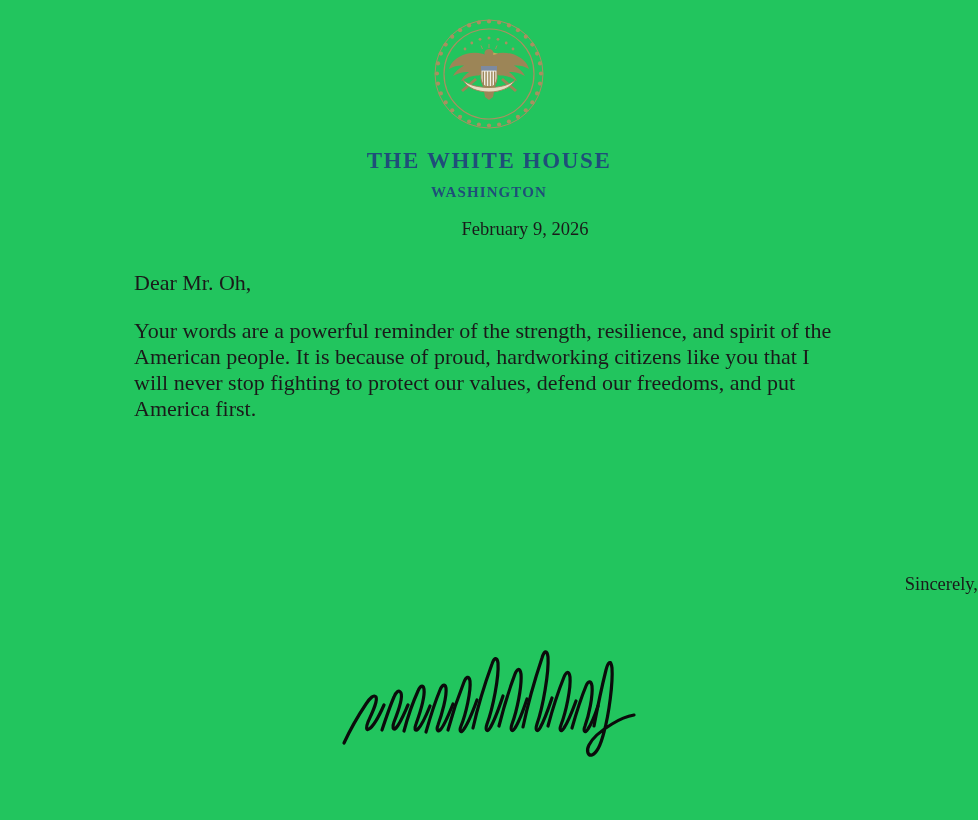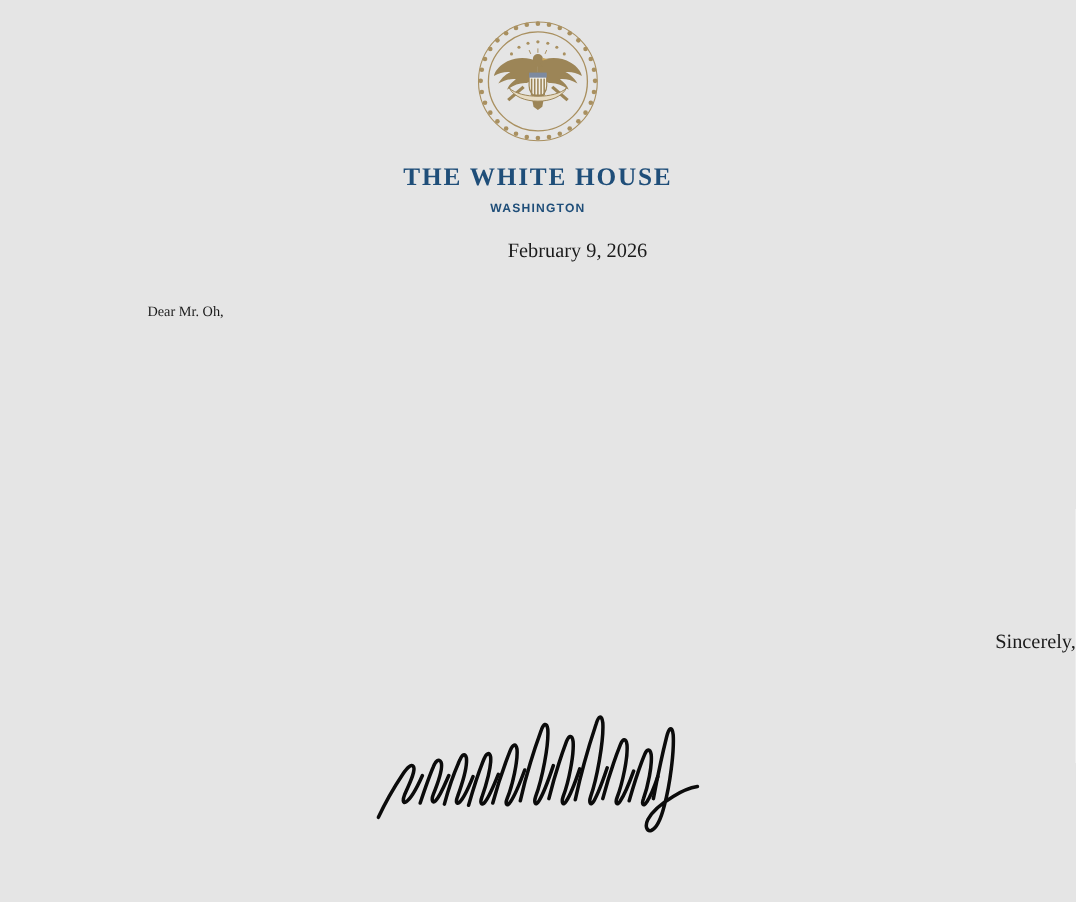--- a/index.html
+++ b/index.html
@@ -11,21 +11,21 @@
     width: 978px;
     height: 820px;
     font-family: "Liberation Serif", serif;
     color: #1a1a1a;
     overflow: hidden;
   }
   .page {
     position: relative;
     width: 978px;
     height: 820px;
-    background: #e5e5e5;
+    background: #22c55e;
   }
 
   
   .seal-wrap {
     position: absolute;
     top: 18px;
     left: 0;
     width: 978px;
     text-align: center;
   }
@@ -48,23 +48,23 @@
   .wh-title {
     font-family: "Liberation Serif", serif;
     font-weight: bold;
     font-size: 23px;
     letter-spacing: 1.6px;
     color: #1f4e79;
     line-height: 1.1;
   }
   .wh-sub {
     margin-top: 11px;
-    font-family: Liberation Sans, sans-serif;
+    font-family: Liberation Serif, serif;
     font-weight: bold;
-    font-size: 11px;
+    font-size: 15px;
     letter-spacing: 1.1px;
     color: #1f4e79;
   }
 
   
   .date-line {
     position: absolute;
     top: 219px;
     left: 0;
     width: 978px;
@@ -73,21 +73,21 @@
     color: #1a1a1a;
     margin-left: 36px;
   }
 
   
   .letter-body {
     position: absolute;
     top: 270px;
     left: 134px;
     width: 712px;
-    font-size: 13px;
+    font-size: 22px;
     line-height: 26px;
     color: #1a1a1a;
   }
   .salutation { margin: 0 0 22px 0; }
   .para { margin: 0 0 22px 0; text-align: left; }
   .para.last { margin-bottom: 0; }
 
   
   .closing {
     position: absolute;
@@ -209,20 +209,21 @@
 
   <div class="letterhead">
     <div class="wh-title">THE WHITE HOUSE</div>
     <div class="wh-sub">WASHINGTON</div>
   </div>
 
   <div class="date-line">February 9, 2026</div>
 
   <div class="letter-body">
     <p class="salutation">Dear Mr. Oh,</p>
+    <p class="para">Your words are a powerful reminder of the strength, resilience, and spirit of the American people.  It is because of proud, hardworking citizens like you that I will never stop fighting to protect our values, defend our freedoms, and put America first.</p>
   </div>
 
   <div class="closing">
     <span class="inner">Sincerely,</span>
   </div>
 
   <div class="signature">
     <svg width="320" height="160" viewBox="0 0 320 160" xmlns="http://www.w3.org/2000/svg">
       <g fill="none" stroke="#0b0b0b" stroke-width="3.2" stroke-linecap="round" stroke-linejoin="round">
         <path d="M14 145 C20 132 28 118 36 106 C40 100 44 96 46 99 C48 103 42 115 38 124 C36 129 36 133 39 131 C44 128 50 116 54 107"></path>

